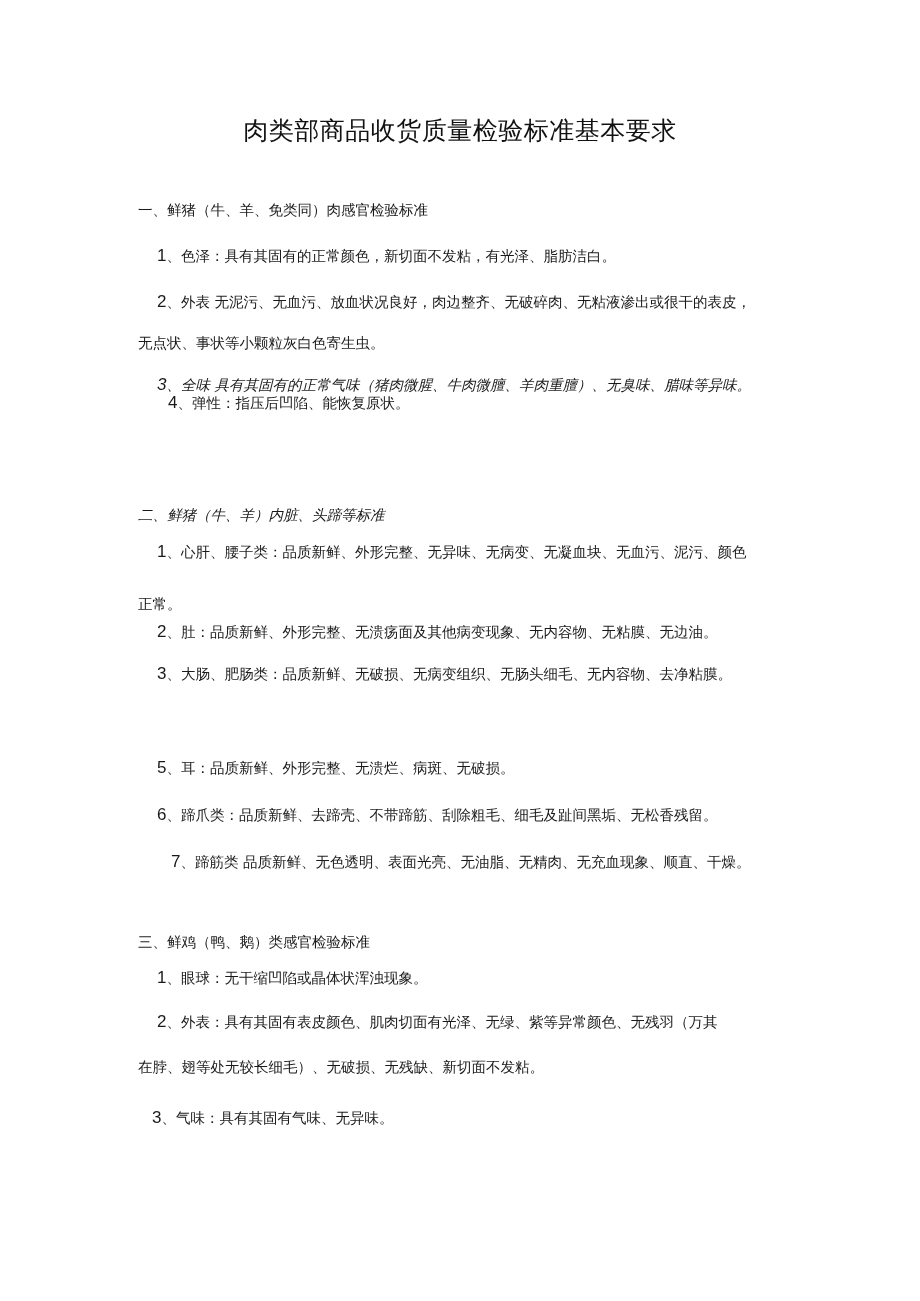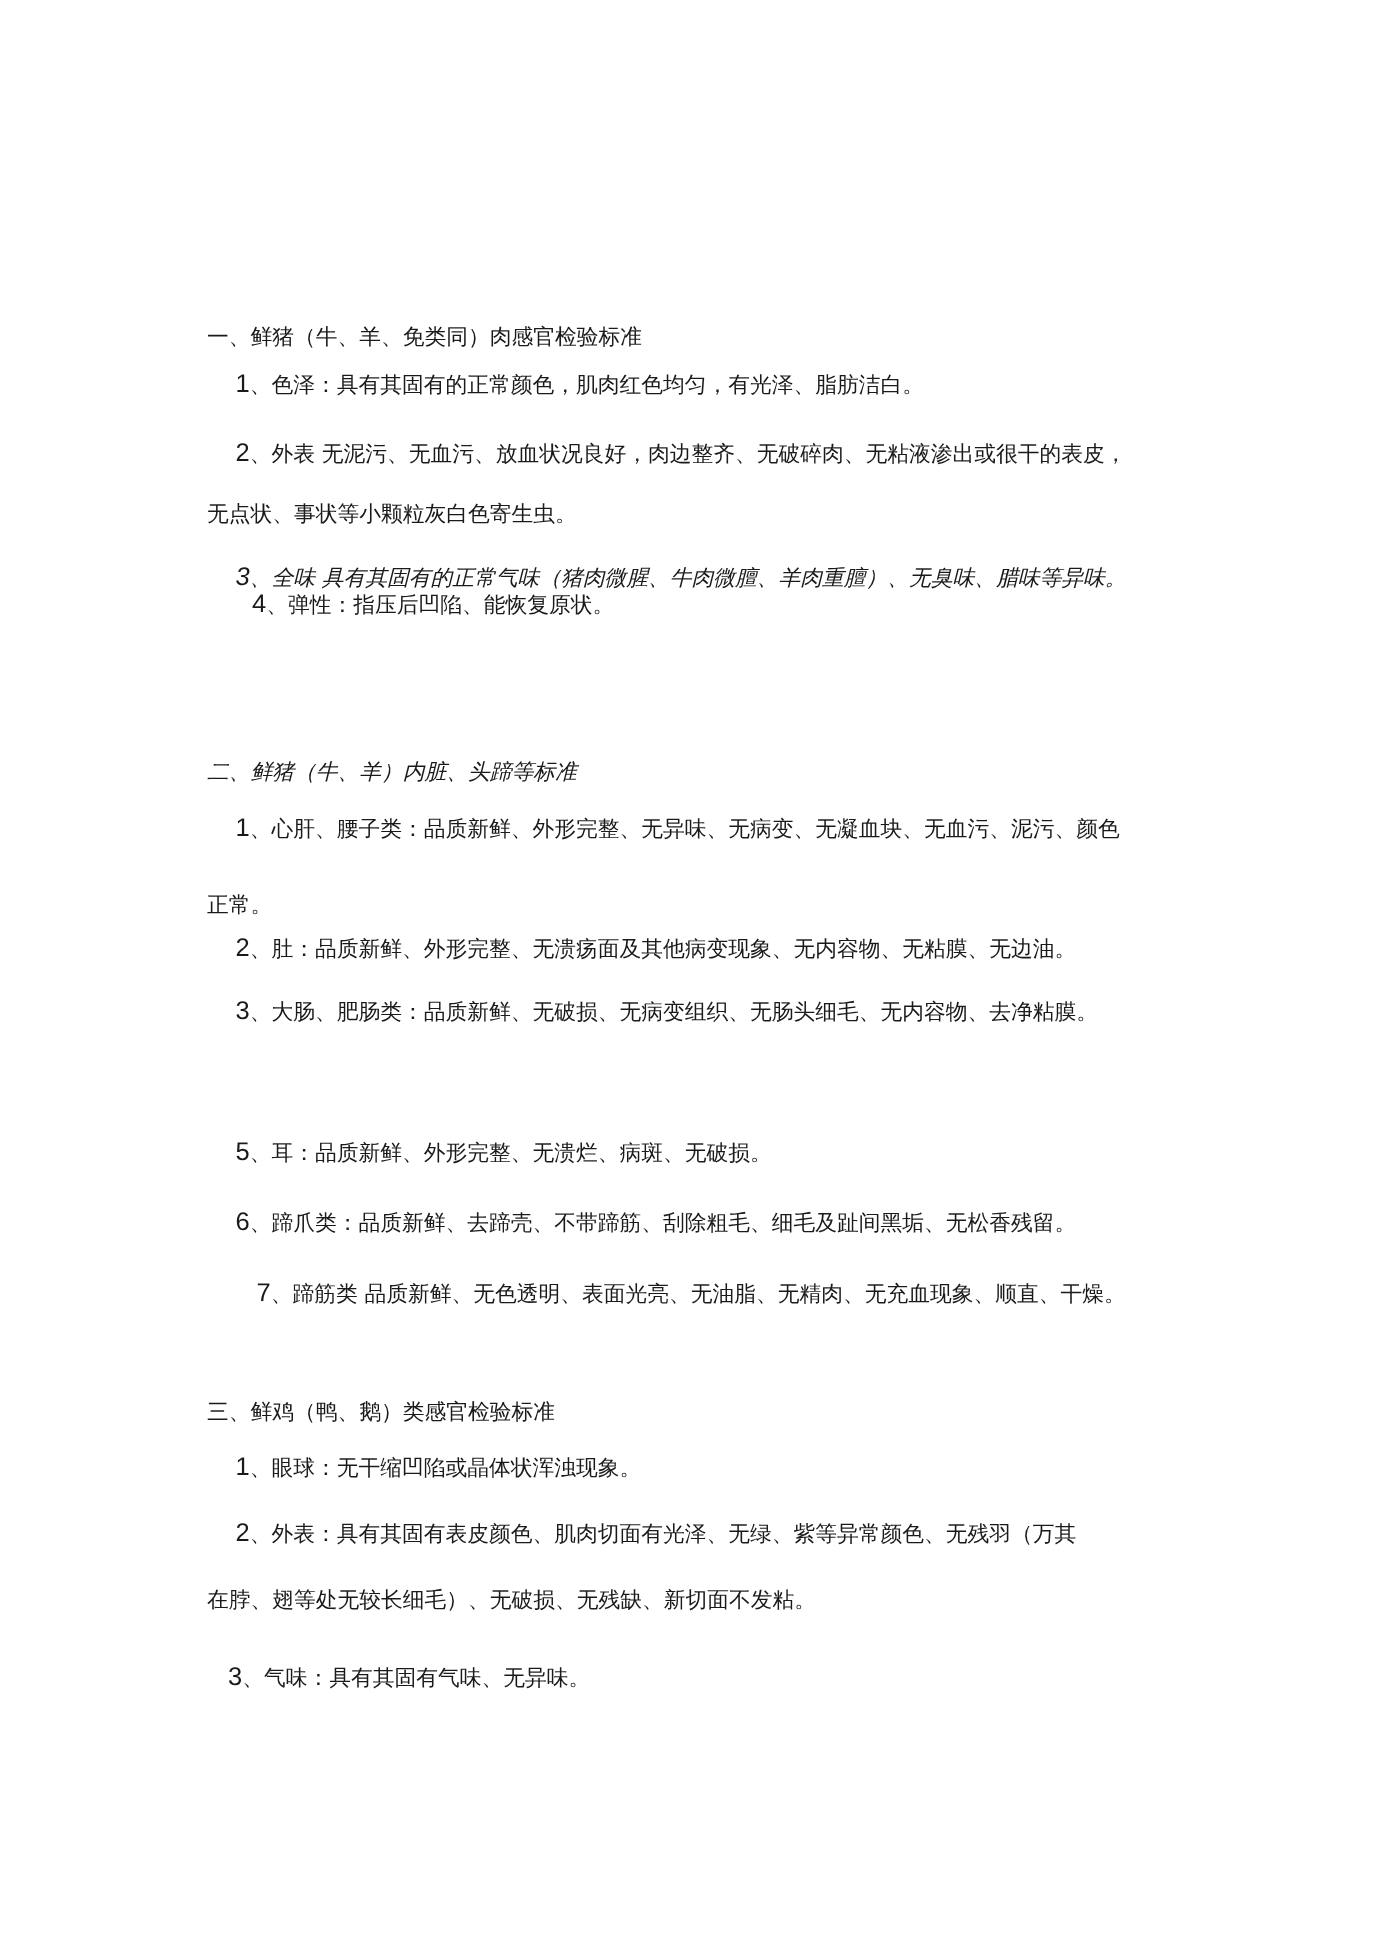--- a/index.html
+++ b/index.html
@@ -47,25 +47,26 @@
       font-family: "Liberation Sans", sans-serif;
       font-size: 17px;
       font-weight: 500;
     }
   </style>
 </head>
 <body>
 
 <div class="page">
 
+  <div class="title">肉类部商品收货质量检验标准基本要求</div>
 
-  <div class="line heading" style="left:138px; top:215px;text-align:center;">一、鲜猪（牛、羊、免类同）肉感官检验标准</div>
+  <div class="line heading" style="left:138px; top:200px;text-align:center;">一、鲜猪（牛、羊、免类同）肉感官检验标准</div>
 
   <div class="line" style="left:157px; top:246px;">
-    <span class="num">1</span><span>、色泽：具有其固有的正常颜色，肌肉红色均匀，有光泽、脂肪洁白。</span>
+    <span class="num">1</span><span>、色泽：具有其固有的正常颜色，新切面不发粘，有光泽、脂肪洁白。</span>
   </div>
 
   <div class="line" style="left:157px; top:292px;">
     <span class="num">2</span><span>、外表 无泥污、无血污、放血状况良好，肉边整齐、无破碎肉、无粘液渗出或很干的表皮，</span>
   </div>
   <div class="line" style="left:138px; top:333px;">无点状、事状等小颗粒灰白色寄生虫。</div>
 
   <div class="line" style="left:157px; top:375px;font-style:italic;">
     <span class="num">3</span><span>、全味 具有其固有的正常气味（猪肉微腥、牛肉微膻、羊肉重膻）、无臭味、腊味等异味。</span>
   </div>

